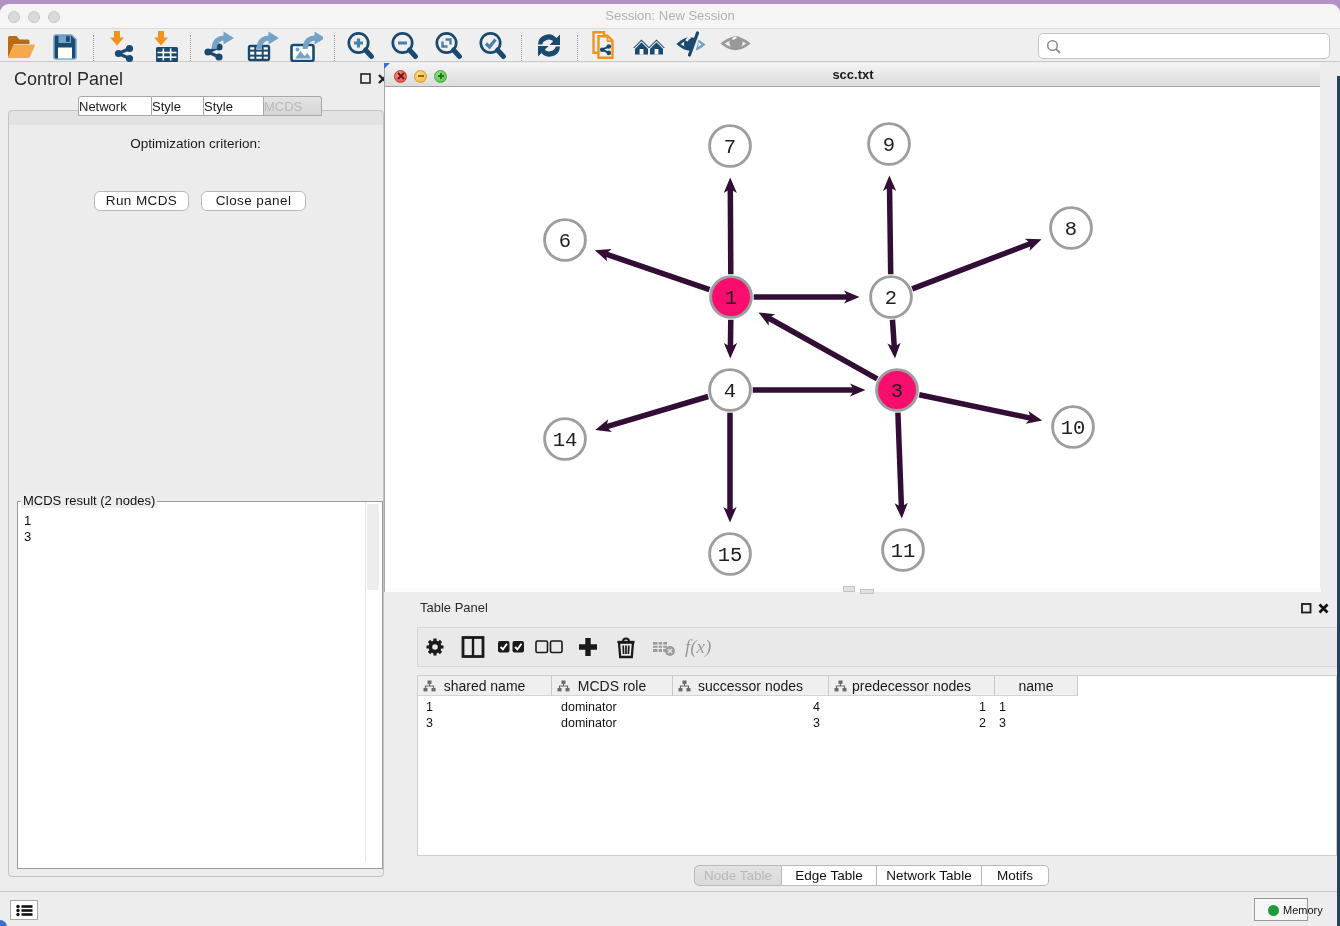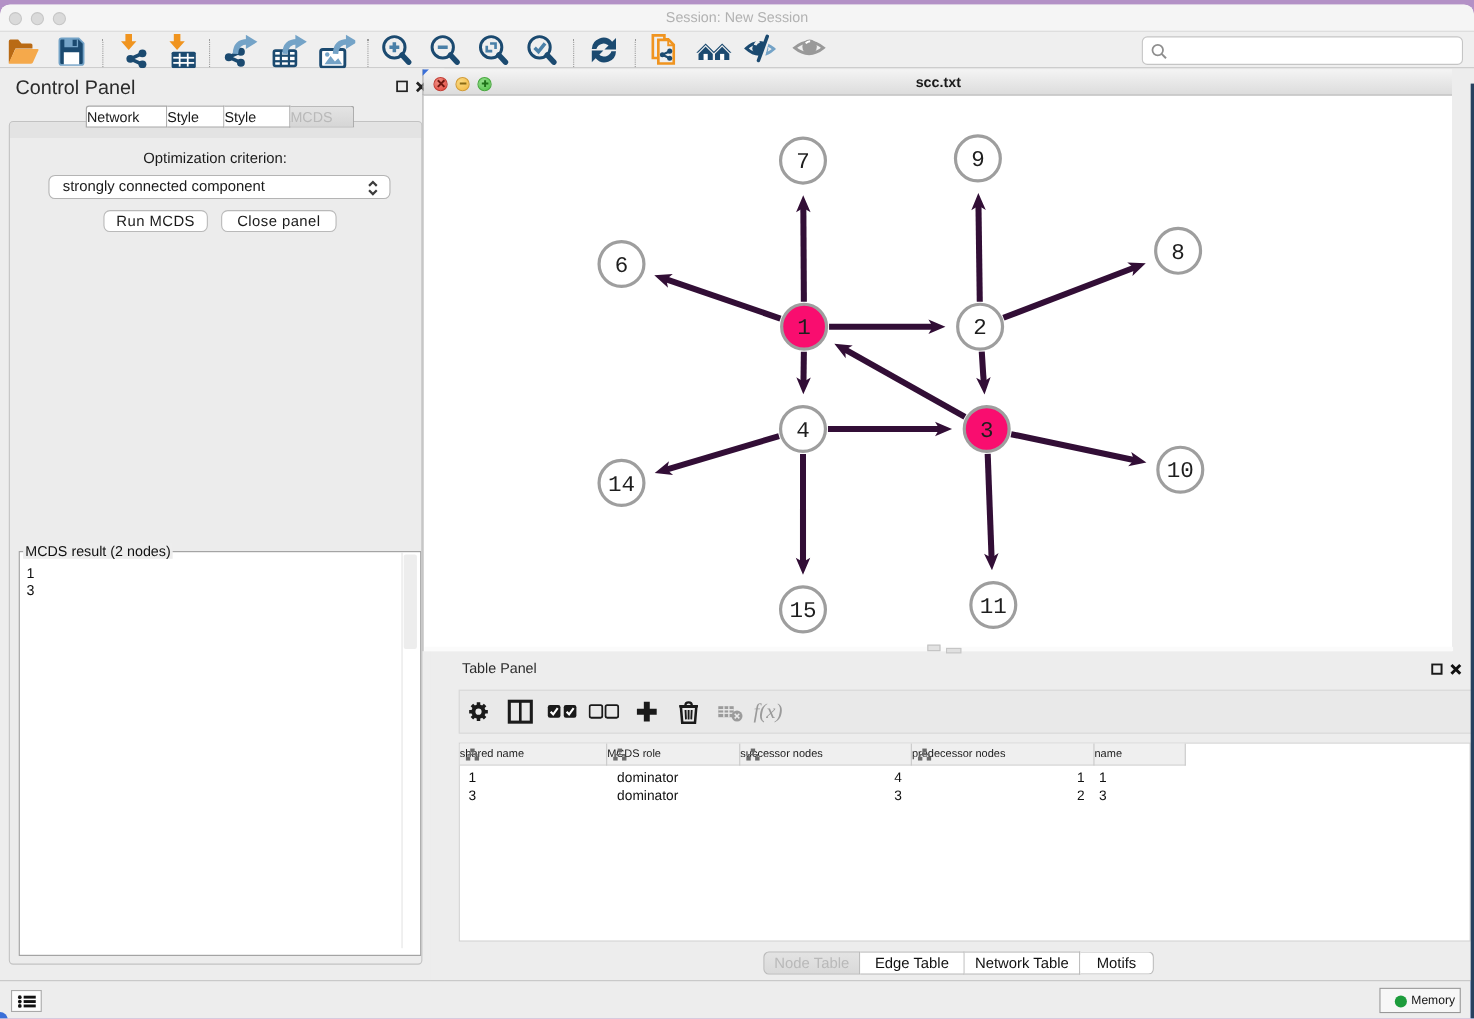--- a/index.html
+++ b/index.html
@@ -30,27 +30,27 @@
 #nw-title{position:absolute;left:0;top:4px;width:936px;text-align:center;font-size:13px;font-weight:bold;color:#1a1a1a}
 .nwl{position:absolute;top:6.5px;width:13px;height:13px;border-radius:50%}
 #nw-canvas{position:absolute;left:0;top:24px;width:936px;height:505px;background:#fff;border-left:1px solid #a9a9a9}
 #graph{position:absolute;left:0;top:0}
 
 #tp{position:absolute;left:404px;top:590px;width:936px;height:297px;background:#ededed}
 #tp-title{position:absolute;left:16px;top:6px;font-size:13px;color:#2b2b2b}
 #tp-toolbar{position:absolute;left:13px;top:33px;width:923px;height:40px;background:#e9e9e9;border:1px solid #d8d8d8}
 #tp-table{position:absolute;left:13px;top:81px;width:920px;height:181px;background:#fff;border:1px solid #cfcfcf}
 #tp-header{position:absolute;left:0;top:0;width:660px;height:20px;background:#efefef;border-bottom:1px solid #d4d4d4}
-.th{position:absolute;top:0;height:20px;border-right:1px solid #c9c9c9;font-size:10px;color:#1a1a1a;line-height:20px}
+.th{position:absolute;top:0;height:20px;border-right:1px solid #c9c9c9;font-size:14px;color:#1a1a1a;text-align:center;line-height:20px}
 .td{position:absolute;font-size:12.5px;color:#111;height:16px;line-height:16px}
 .ttab{position:absolute;top:271px;height:21px;border:1px solid #b9b9b9;background:#fff;font-size:13.5px;color:#111;text-align:center;line-height:20px}
 
 #status{position:absolute;left:0;top:887px;width:1340px;height:35px;background:#ededed;border-top:1px solid #c6c6c6}
 #listbtn{position:absolute;left:10px;top:8px;width:28px;height:20px;background:#fdfdfd;border:1px solid #a9a9a9}
-#membtn{position:absolute;left:1254px;top:6px;width:74px;height:23px;background:#f7f7f7;border:1px solid #989898;font-size:11.5px;color:#111}
+#membtn{position:absolute;left:1254px;top:6px;width:54px;height:23px;background:#f7f7f7;border:1px solid #989898;font-size:11.5px;color:#111}
 </style></head><body>
 <div id="app">
 <div id="titlebar">
 <div class="tl" style="left:8px"></div>
       <div class="tl" style="left:28px"></div>
       <div class="tl" style="left:48px"></div>
 <div id="title">Session: New Session</div>
 </div>
 <div id="toolbar">
       <div class="tsep" style="left:93px"></div>
@@ -199,25 +199,20 @@
       </svg>
 <svg style="position:absolute;left:377px;top:11px" width="12" height="12">
         <path d="M2 2 L10 10 M10 2 L2 10" stroke="#222" stroke-width="2.4"></path>
       </svg>
 <div id="cp-pane"></div>
 <div class="tab" style="left:78px;width:74px;border-radius:3px 0 0 0">Network</div>
 <div class="tab" style="left:152px;width:52px;border-left:none">Style</div>
 <div class="tab" style="left:204px;width:60px;border-left:none">Style</div>
 <div class="tab" style="left:264px;width:58px;border-left:none;background:linear-gradient(#e4e4e4,#d6d6d6);color:#b9b9b9;border-radius:0 3px 0 0">MCDS</div>
 <div id="opt-label">Optimization criterion:</div>
-<div id="cp-select">strongly connected component
-<svg style="position:absolute;right:10px;top:3px" width="10" height="16">
-          <path d="M1.5 6 L5 2.5 L8.5 6 M1.5 10 L5 13.5 L8.5 10" fill="none" stroke="#3c3c3c" stroke-width="2"></path>
-        </svg>
-</div>
 <div class="cpbtn" style="left:94px;width:95px">Run MCDS</div>
 <div class="cpbtn" style="left:201px;width:105px">Close panel</div>
 <div id="fieldset">
 <div style="position:absolute;left:6px;top:11px;font-size:13px;color:#111">1</div>
 <div style="position:absolute;left:6px;top:27px;font-size:13px;color:#111">3</div>
 <div style="position:absolute;right:16px;top:0;width:1px;height:360px;background:#e4e4e4"></div>
 <div style="position:absolute;right:3px;top:2px;width:12px;height:86px;background:#ededed;border-radius:2px"></div>
 </div>
 <div id="fs-legend">MCDS result (2 nodes)</div>
 </div>

